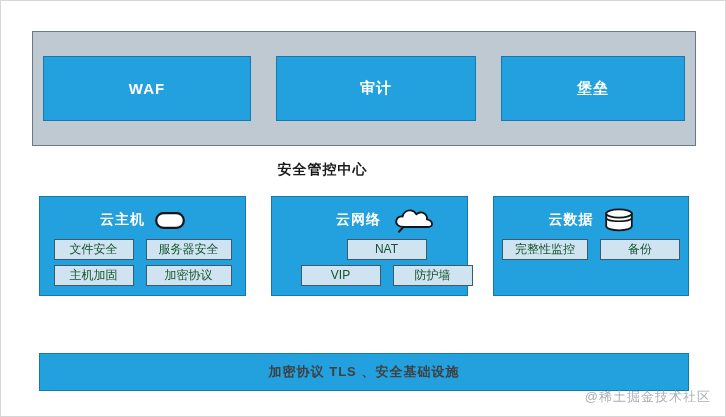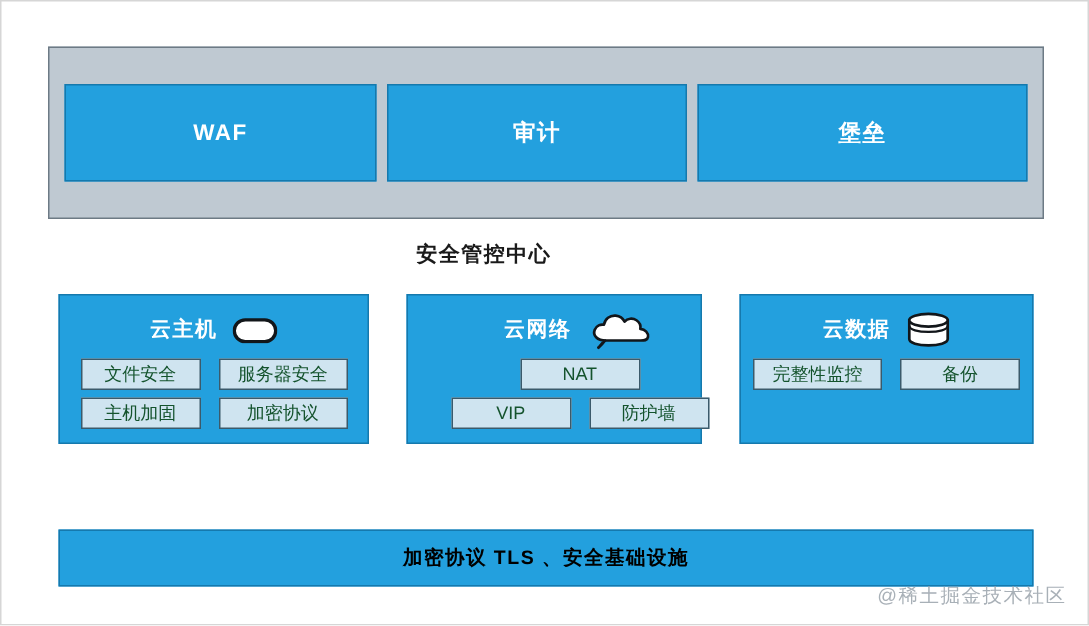--- a/index.html
+++ b/index.html
@@ -47,21 +47,21 @@
     display: flex;
     align-items: center;
     justify-content: center;
     color: #ffffff;
     font-size: 15px;
     font-weight: bold;
     letter-spacing: 1px;
   }
   .top-card.w1 { width: 208px; }
   .top-card.w2 { width: 200px; }
-  .top-card.w3 { width: 220px; }
+  .top-card.w3 { width: 184px; }
 
   
   .center-caption {
     position: absolute;
     left: 0;
     top: 160px;
     width: 643px;
     text-align: center;
     font-size: 14px;
     font-weight: bold;
@@ -177,21 +177,21 @@
     left: 38px;
     top: 352px;
     width: 650px;
     height: 38px;
     box-sizing: border-box;
     background: #23a0de;
     border: 1px solid #1579ad;
     display: flex;
     align-items: center;
     justify-content: center;
-    color: #000000;
+    color: #404040;
     font-size: 13px;
     font-weight: bold;
     letter-spacing: 1px;
   }
 
   
   .watermark {
     position: absolute;
     right: 14px;
     bottom: 10px;

